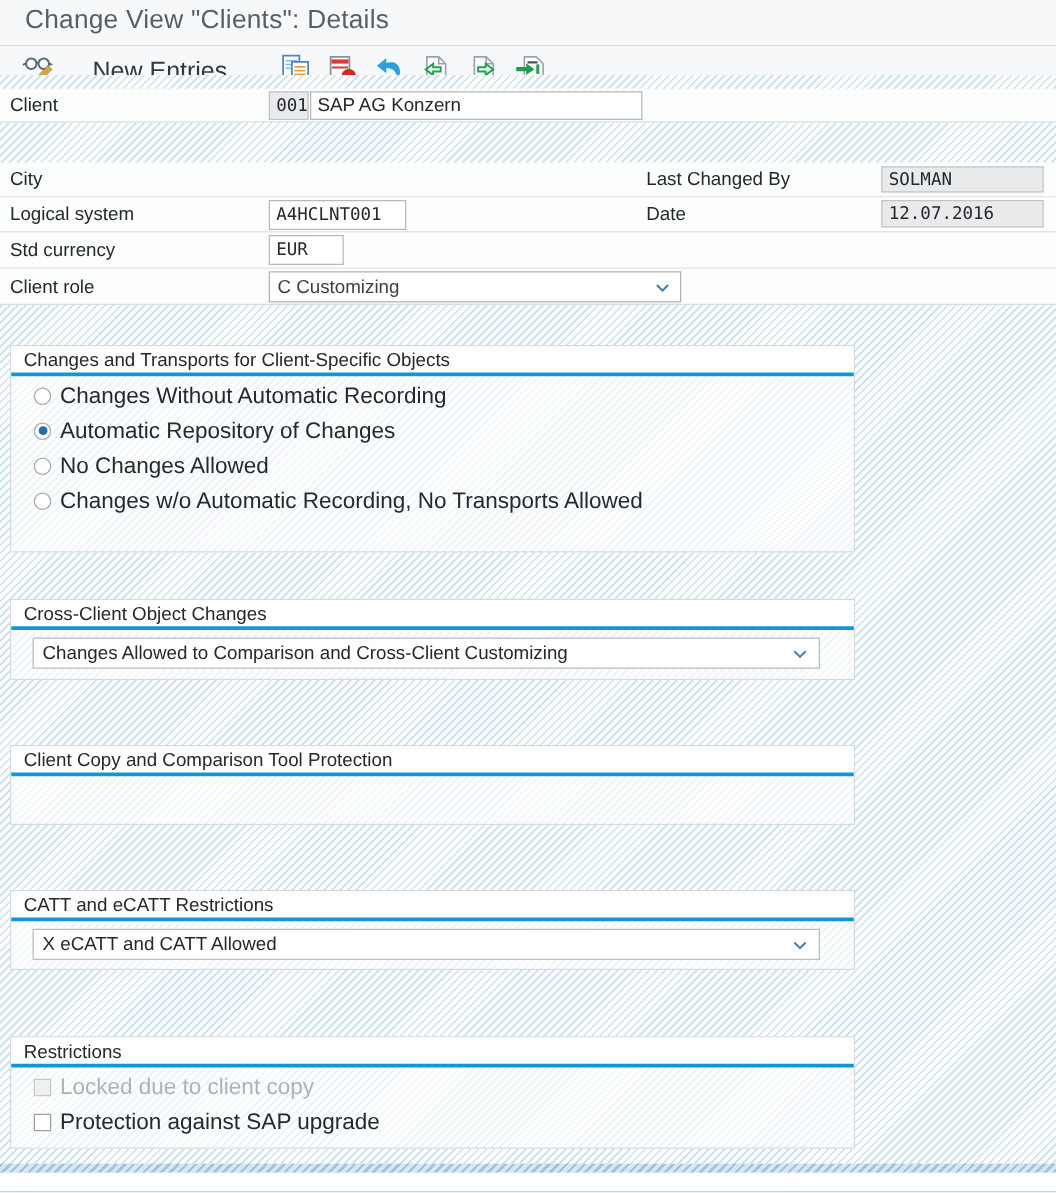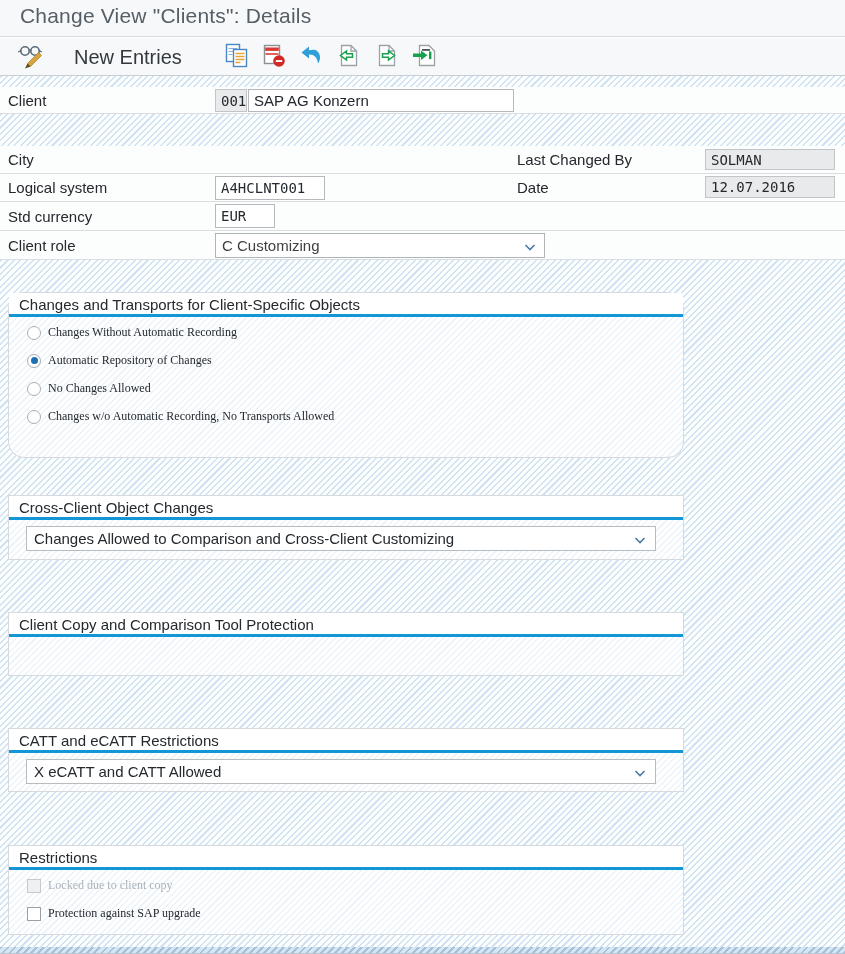--- a/index.html
+++ b/index.html
@@ -30,21 +30,21 @@
     position:absolute; top:5px; height:28px; background:transparent; border:none;
     display:flex; align-items:center; justify-content:center; cursor:pointer; padding:0;
   }
   .tb-text-btn {
     position:absolute; left:74px; top:5px; height:28px; background:transparent; border:none;
     font-family:"Liberation Sans", sans-serif; font-size:20px; color:#32383e; cursor:pointer;
   }
 
   
   .content {
-    position:absolute; left:0; top:76px; width:845px; height:878px;
+    position:absolute; left:0; top:60px; width:845px; height:878px;
     background:
       repeating-linear-gradient(135deg, rgba(164,200,232,0.50) 0px, rgba(164,200,232,0.50) 1.5px,
                                 rgba(255,255,255,0) 1.5px, rgba(255,255,255,0) 4.5px),
       #fdfefe;
   }
 
   
   .field-row {
     position:absolute; left:0; width:845px;
     background:#fcfdfd; border-bottom:1px solid #dadee1;
@@ -100,40 +100,40 @@
 
   
   .section {
     position:absolute; left:8px; width:676px;
     border:1px solid #d6dade;
     background:
       repeating-linear-gradient(135deg, rgba(164,200,232,0.20) 0px, rgba(164,200,232,0.20) 1.5px,
                                 rgba(255,255,255,0) 1.5px, rgba(255,255,255,0) 4.5px),
       #fff;
   }
-  .sec-changes      { top:216px; height:166px;border-radius:16px; }
+  .sec-changes      { top:216px; height:166px; }
   .sec-crossclient  { top:419px; height:65px;  }
   .sec-clientcopy   { top:536px; height:64px;  }
   .sec-catt         { top:652px; height:64px;  }
   .sec-restrictions { top:769px; height:90px;  }
 
   .sec-header {
     height:24px; line-height:24px; padding-left:10px; background:#fff;
     border-bottom:3px solid #1296d6; font-size:15px; color:#24292e;
   }
   .sec-body { padding:7px 0 0 18px; display:flex; flex-direction:column; row-gap:11px; }
 
   .opt { display:flex; align-items:center; height:17px; cursor:pointer; }
   .radio {
     width:14px; height:14px; border-radius:50%;
     border:1px solid #a8adb3; background:#fff; margin-right:7px; flex:0 0 auto;
     display:flex; align-items:center; justify-content:center;
   }
   .radio.selected::after { content:""; width:7px; height:7px; border-radius:50%; background:#1f6fb5; }
-  .opt span.lbl { font-size:12px; color:#24292e;font-family:Liberation Serif, serif; }
+  .opt span.lbl { font-size:18px; color:#24292e; }
 
   .check {
     width:14px; height:14px; border:1px solid #9aa0a6; background:#fff;
     margin-right:7px; flex:0 0 auto;
   }
   .opt.disabled .check { border-color:#c6cacd; background:#eef0f1; }
   .opt.disabled span.lbl { color:#abb2b8; }
 
   .sec-combo { position:relative; margin:6px 0 0 17px; width:630px; height:25px;
     background:#fff; border:1px solid #b7bcc0; display:flex; align-items:center;

